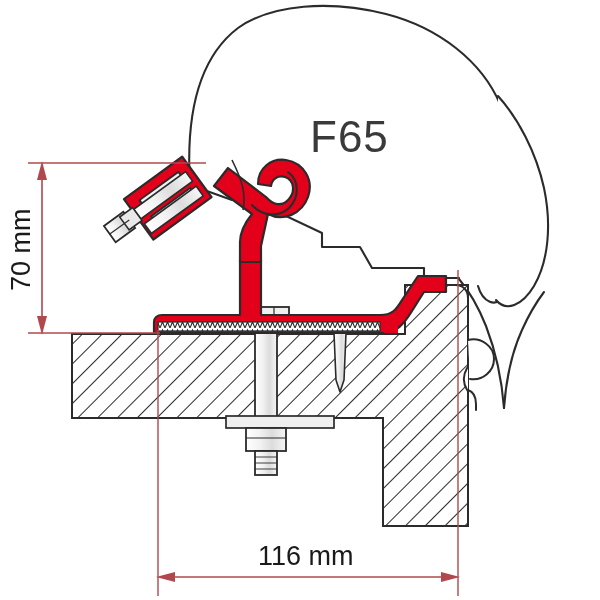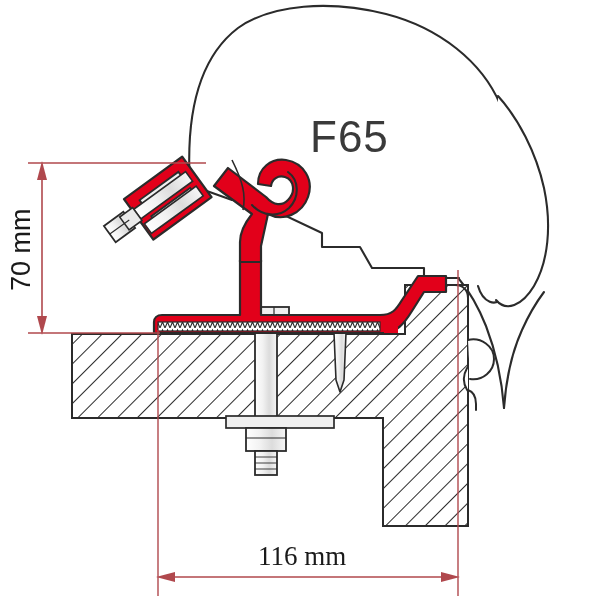--- a/index.html
+++ b/index.html
@@ -42,21 +42,20 @@
     writing-mode: vertical-rl;
     transform: rotate(180deg);
     text-align: center;
     line-height: 34px;
   }
   #dim-horizontal-label {
     font-size: 27px;
     left: 258px;
     top: 541px;
     text-align: center;
-    font-family: Liberation Serif, serif;
   }
   #model-label {
     position: absolute;
     left: 310px;
     top: 112px;
     font-size: 44px;
     color: #3a3a3a;
     font-family: "Liberation Sans", sans-serif;
     letter-spacing: 1px;
     user-select: none;

